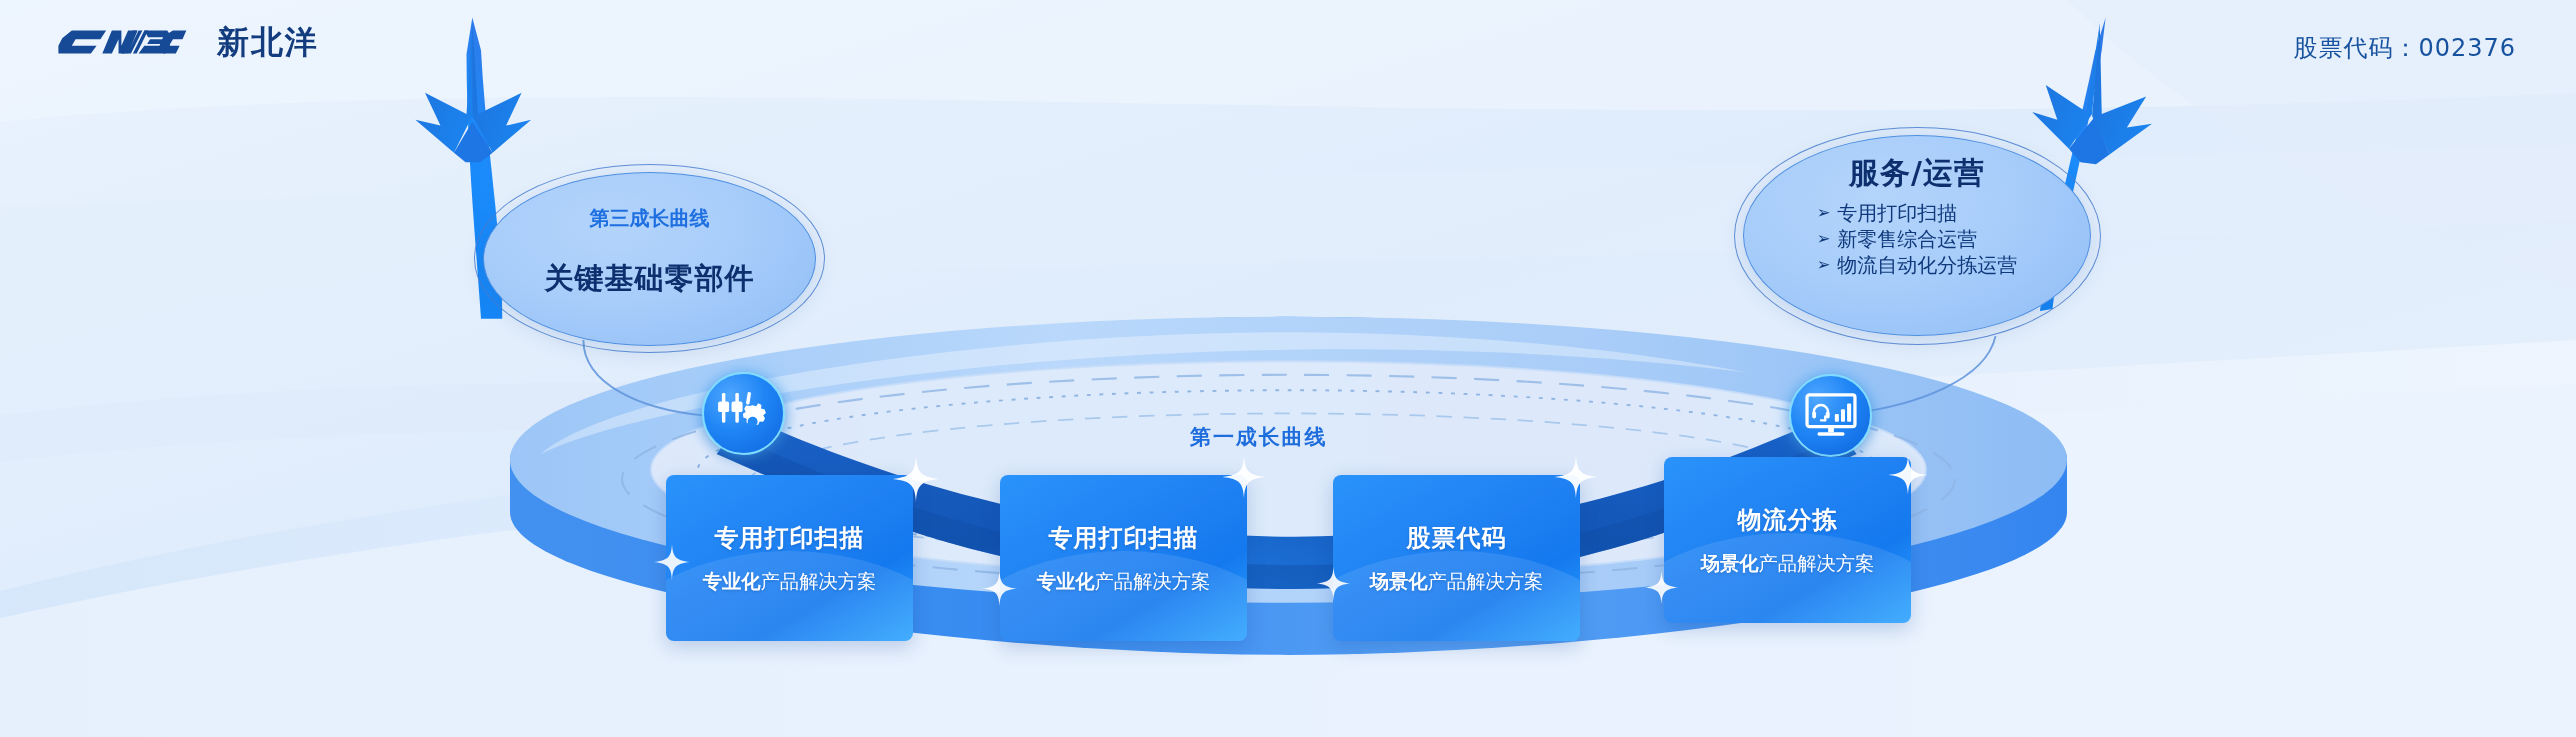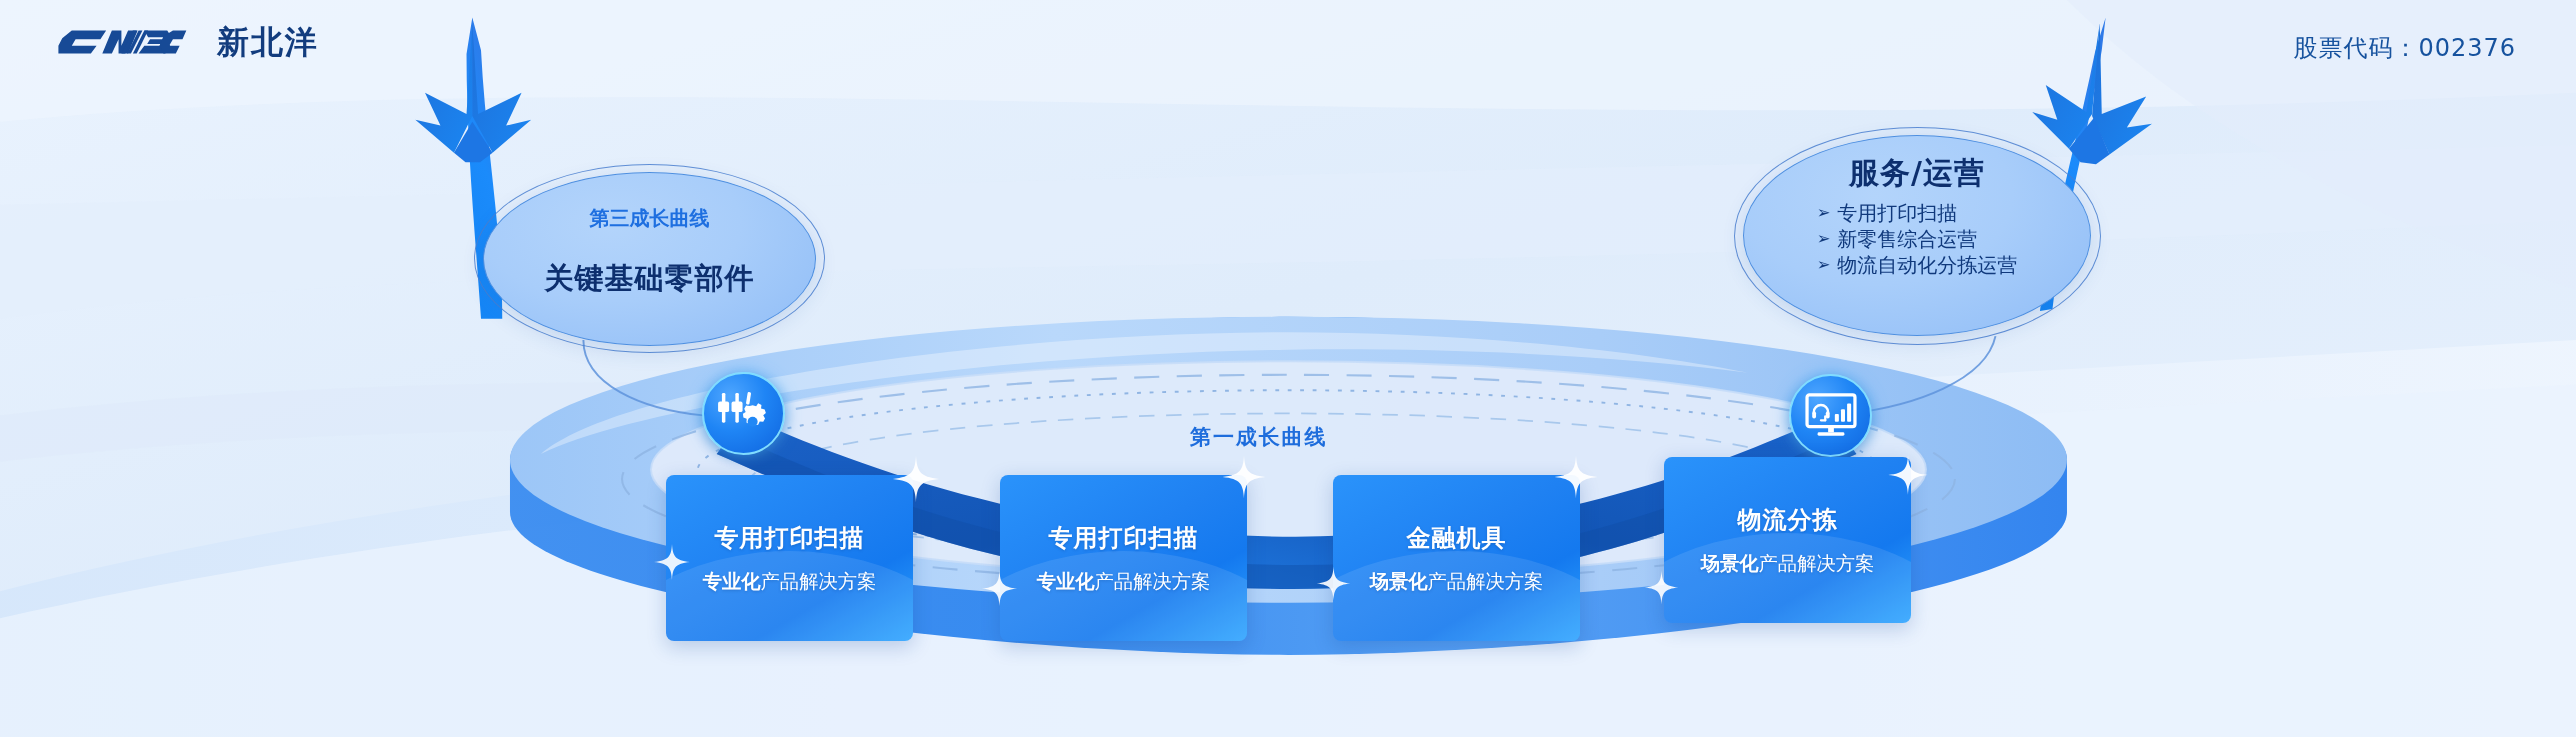--- a/index.html
+++ b/index.html
@@ -437,21 +437,21 @@
   </div>
 
   <div class="card" style="left:1000px; top:475px;">
     <div class="card-title">专用打印扫描</div>
     <div class="card-desc">
       <b>专业化</b><span>产品解决方案</span>
     </div>
   </div>
 
   <div class="card" style="left:1333px; top:475px;">
-    <div class="card-title">金融机具</div>
+    <div class="card-title">股票代码</div>
     <div class="card-desc">
       <b>场景化</b><span>产品解决方案</span>
     </div>
   </div>
 
   <div class="card" style="left:1664px; top:457px;">
     <div class="card-title">物流分拣</div>
     <div class="card-desc">
       <b>场景化</b><span>产品解决方案</span>
     </div>

